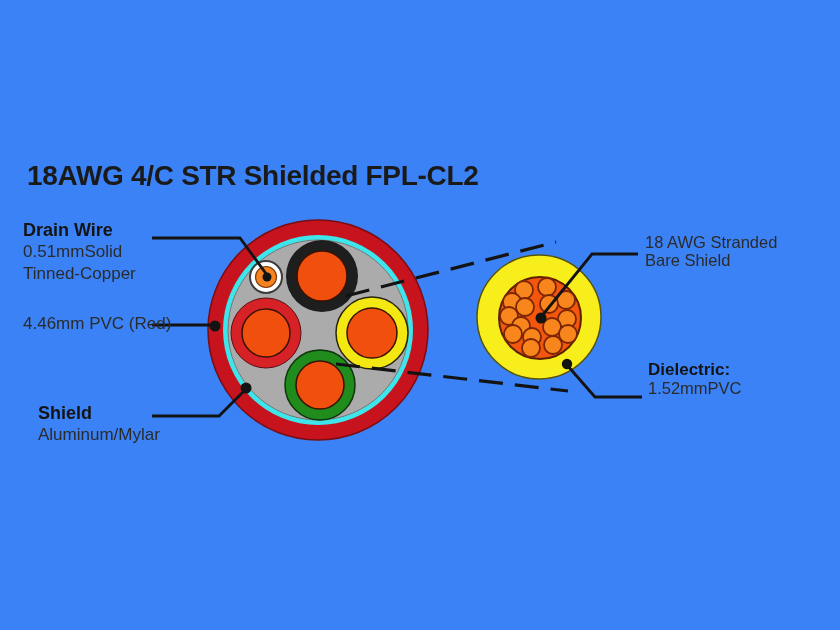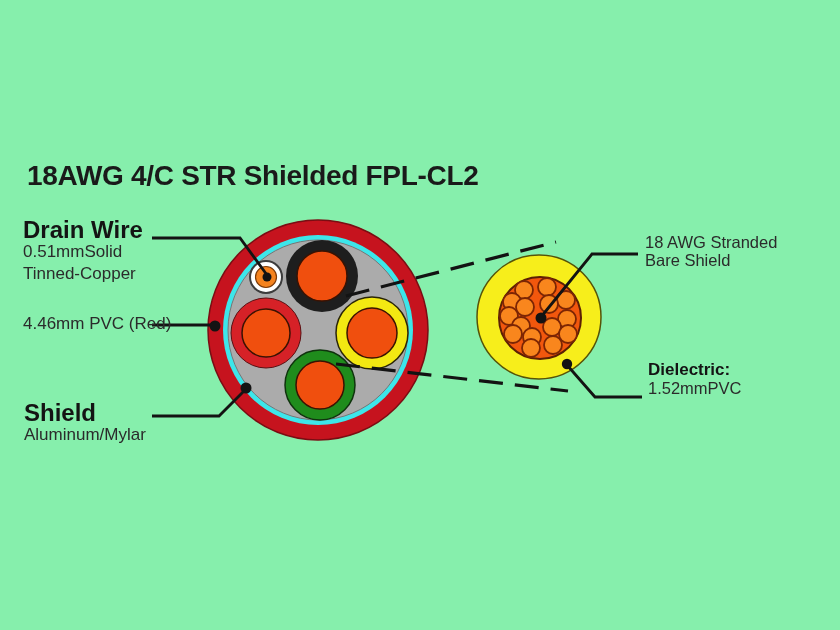--- a/index.html
+++ b/index.html
@@ -1,33 +1,33 @@
 <!DOCTYPE html>
 <html><head>
 <meta charset="utf-8">
 <style>
   html,body{margin:0;padding:0;background:#ffffff;}
   .stage{
-    position:relative;width:840px;height:630px;background:#86efac;
+    position:relative;width:840px;height:630px;background:#3b82f6;
     font-family:"Liberation Sans",sans-serif;overflow:hidden;
   }
   .stage svg{position:absolute;left:0;top:0;}
   .diagram-title{
     position:absolute;left:27px;top:160px;margin:0;
     font-size:28px;font-weight:bold;color:#1a1a1a;letter-spacing:-0.3px;
     white-space:nowrap;
   }
   .callout{position:absolute;white-space:nowrap;color:#2b2b2b;}
-  .callout .t{font-weight:bold;font-size:24px;color:#141414;line-height:22px;display:block;}
+  .callout .t{font-weight:bold;font-size:18px;color:#141414;line-height:22px;display:block;}
   .callout .s{font-size:17px;line-height:22px;display:block;}
   .callout.right .t{font-size:17px;line-height:18px;}
   .callout.right .s{font-size:16.5px;line-height:18px;}
   #callout-drain{left:23px;top:219px;}
   #callout-jacket{left:23px;top:313px;}
-  #callout-shield{left:24px;top:402px;}
+  #callout-shield{left:38px;top:402px;}
   #callout-conductor{left:645px;top:233px;}
   #callout-dielectric{left:648px;top:361px;}
   .leader{fill:none;stroke-width:2.8px;stroke-linejoin:miter;}
   .zoomline{fill:none;stroke-width:3.2px;stroke-dasharray:24 12;}
 </style>
 </head>
 <body>
 
 <div class="stage">
 

